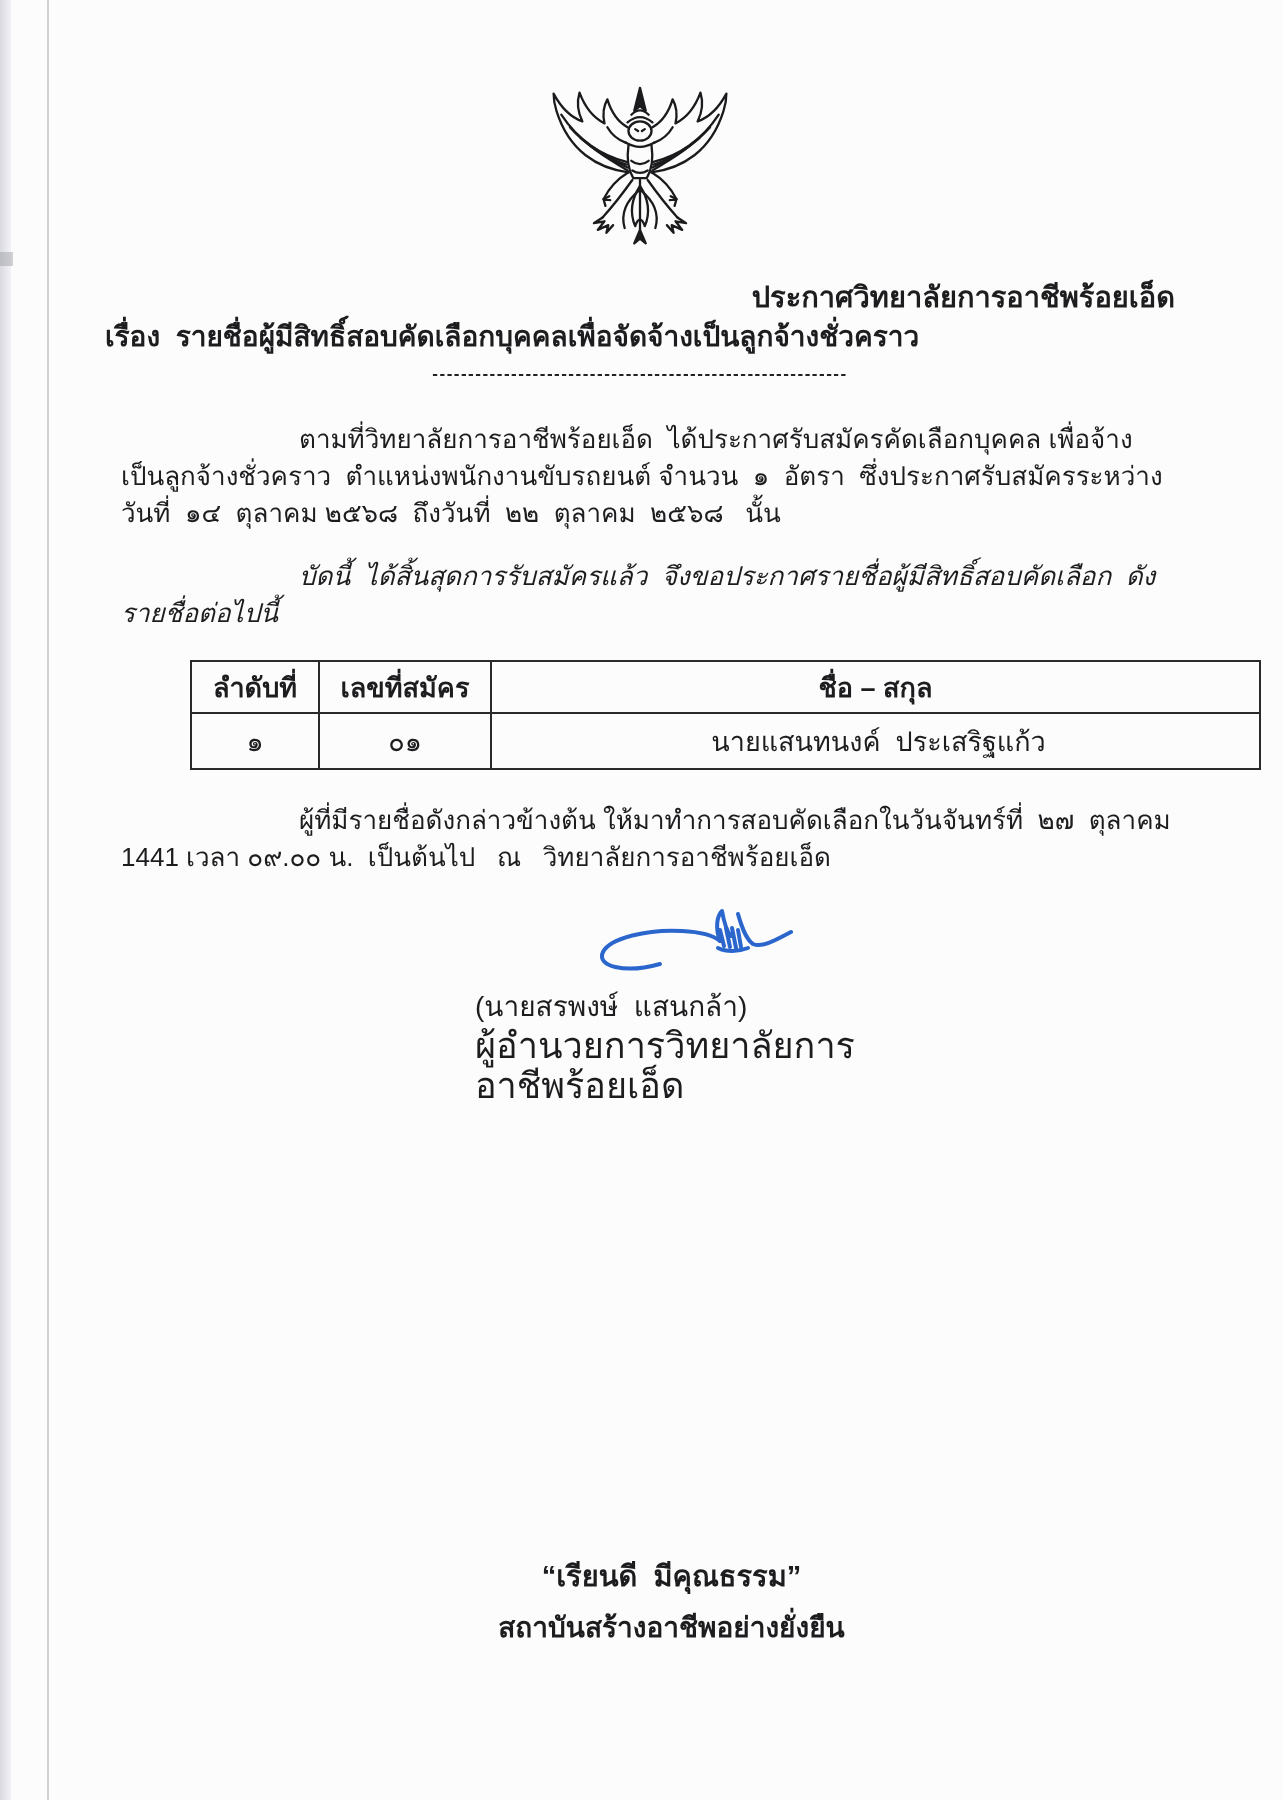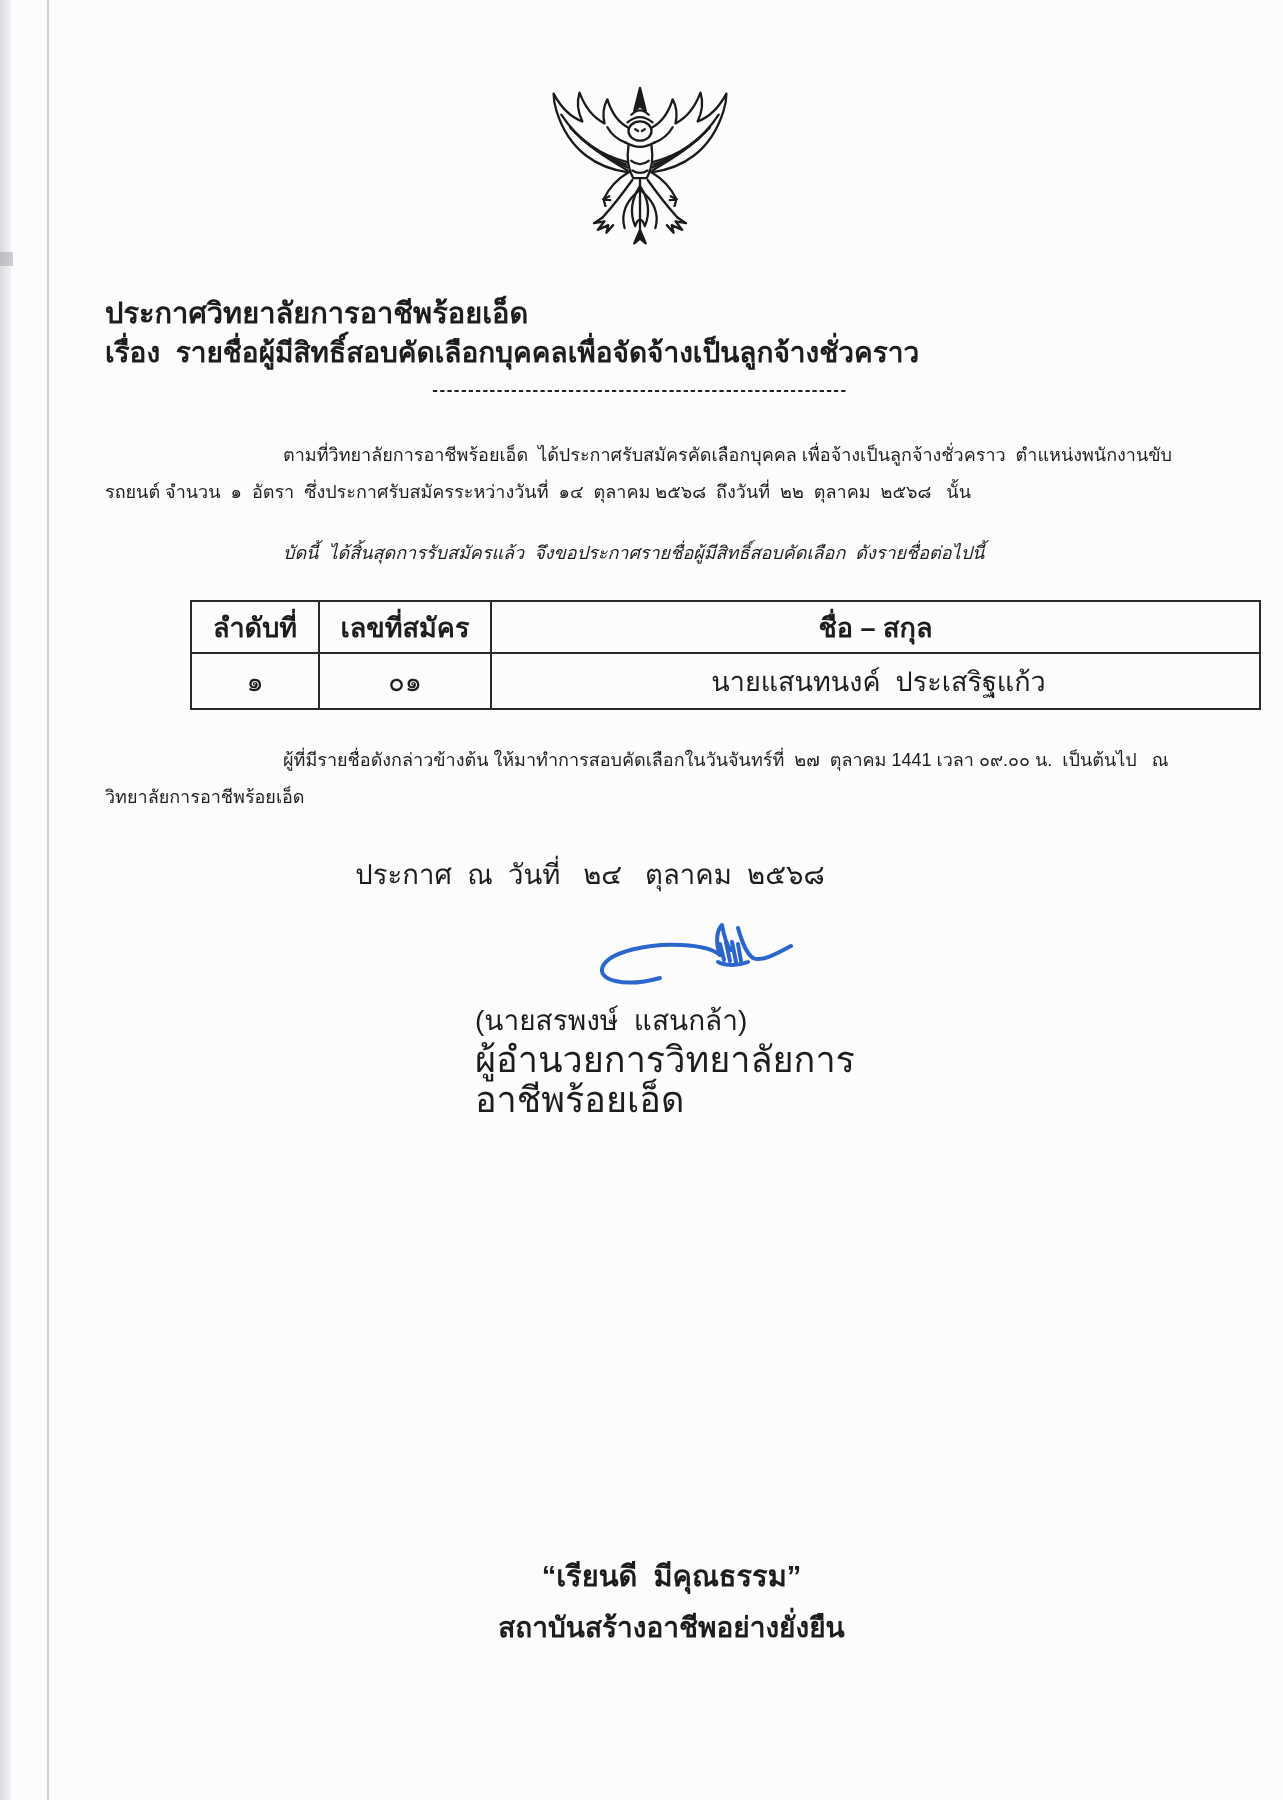--- a/index.html
+++ b/index.html
@@ -28,35 +28,35 @@
     background:#9a9aa2;opacity:.45;
   }
   .content{
     position:absolute;left:105px;top:0;width:1070px;
   }
   .emblem-wrap{
     width:300px;height:195px;margin:82px auto 0;
     display:flex;justify-content:center;align-items:center;
   }
   .doc-title{
-    text-align:left;font-size:29px;font-weight:bold;
-    margin-top:16px;line-height:40px;white-space:pre-wrap;
+    text-align:right;font-size:29px;font-weight:bold;
+    line-height:40px;white-space:pre-wrap;
   }
   .doc-subject{
     font-size:28px;font-weight:bold;
     line-height:40px;white-space:pre-wrap;
   }
   .separator{
     text-align:center;font-size:17px;font-weight:bold;
     letter-spacing:1.5px;line-height:18px;margin-top:8px;color:#222;
     white-space:nowrap;overflow:hidden;
   }
   .para{
-    font-size:18px;line-height:37px;white-space:pre-wrap;
-    text-indent:178px;margin-top:0;
+    font-size:26px;line-height:37px;white-space:pre-wrap;
+    text-indent:178px;margin-top:0;margin-left:16px;
   }
   .p1{margin-top:38px;}
   .p2{margin-top:24px;font-style:italic;}
   .p3{margin-top:32px;}
   table.applicants{
     border-collapse:collapse;margin-top:28px;margin-left:85px;
     width:1071px;table-layout:fixed;
   }
   table.applicants th,table.applicants td{
     border:2px solid #2a2a2c;font-size:27px;padding:0 10px;
@@ -166,21 +166,20 @@
         <tr>
           <td>๑</td>
           <td>๐๑</td>
           <td class="name-cell">นายแสนทนงค์  ประเสริฐแก้ว</td>
         </tr>
       </tbody>
     </table>
 
     <p class="para p3">ผู้ที่มีรายชื่อดังกล่าวข้างต้น ให้มาทำการสอบคัดเลือกในวันจันทร์ที่  ๒๗  ตุลาคม 1441 เวลา ๐๙.๐๐ น.  เป็นต้นไป   ณ   วิทยาลัยการอาชีพร้อยเอ็ด</p>
 
-    <div class="announce-line">ประกาศ  ณ  วันที่   ๒๔   ตุลาคม  ๒๕๖๘</div>
 
     <div class="sign-block">
       <svg class="signature-svg" width="210" height="86" viewBox="0 0 210 86" aria-hidden="true">
         <g stroke="#2a66cc" fill="none" stroke-width="4" stroke-linecap="round" stroke-linejoin="round">
           <path d="M70 62 C34 72 6 64 13 50 C20 36 58 27 92 29 C112 30 124 34 130 39"></path>
           <path d="M130 39 C125 26 127 14 132 9 C134 20 136 29 141 34"></path>
           <path d="M134 44 l-4 -16 M140 45 l-4 -19 M146 46 l-4 -20 M151 45 l-3 -17"></path>
           <path d="M148 12 C152 26 156 37 163 42 C172 46 186 38 201 30"></path>
           <path d="M128 46 C136 50 148 50 158 46"></path>
         </g>

